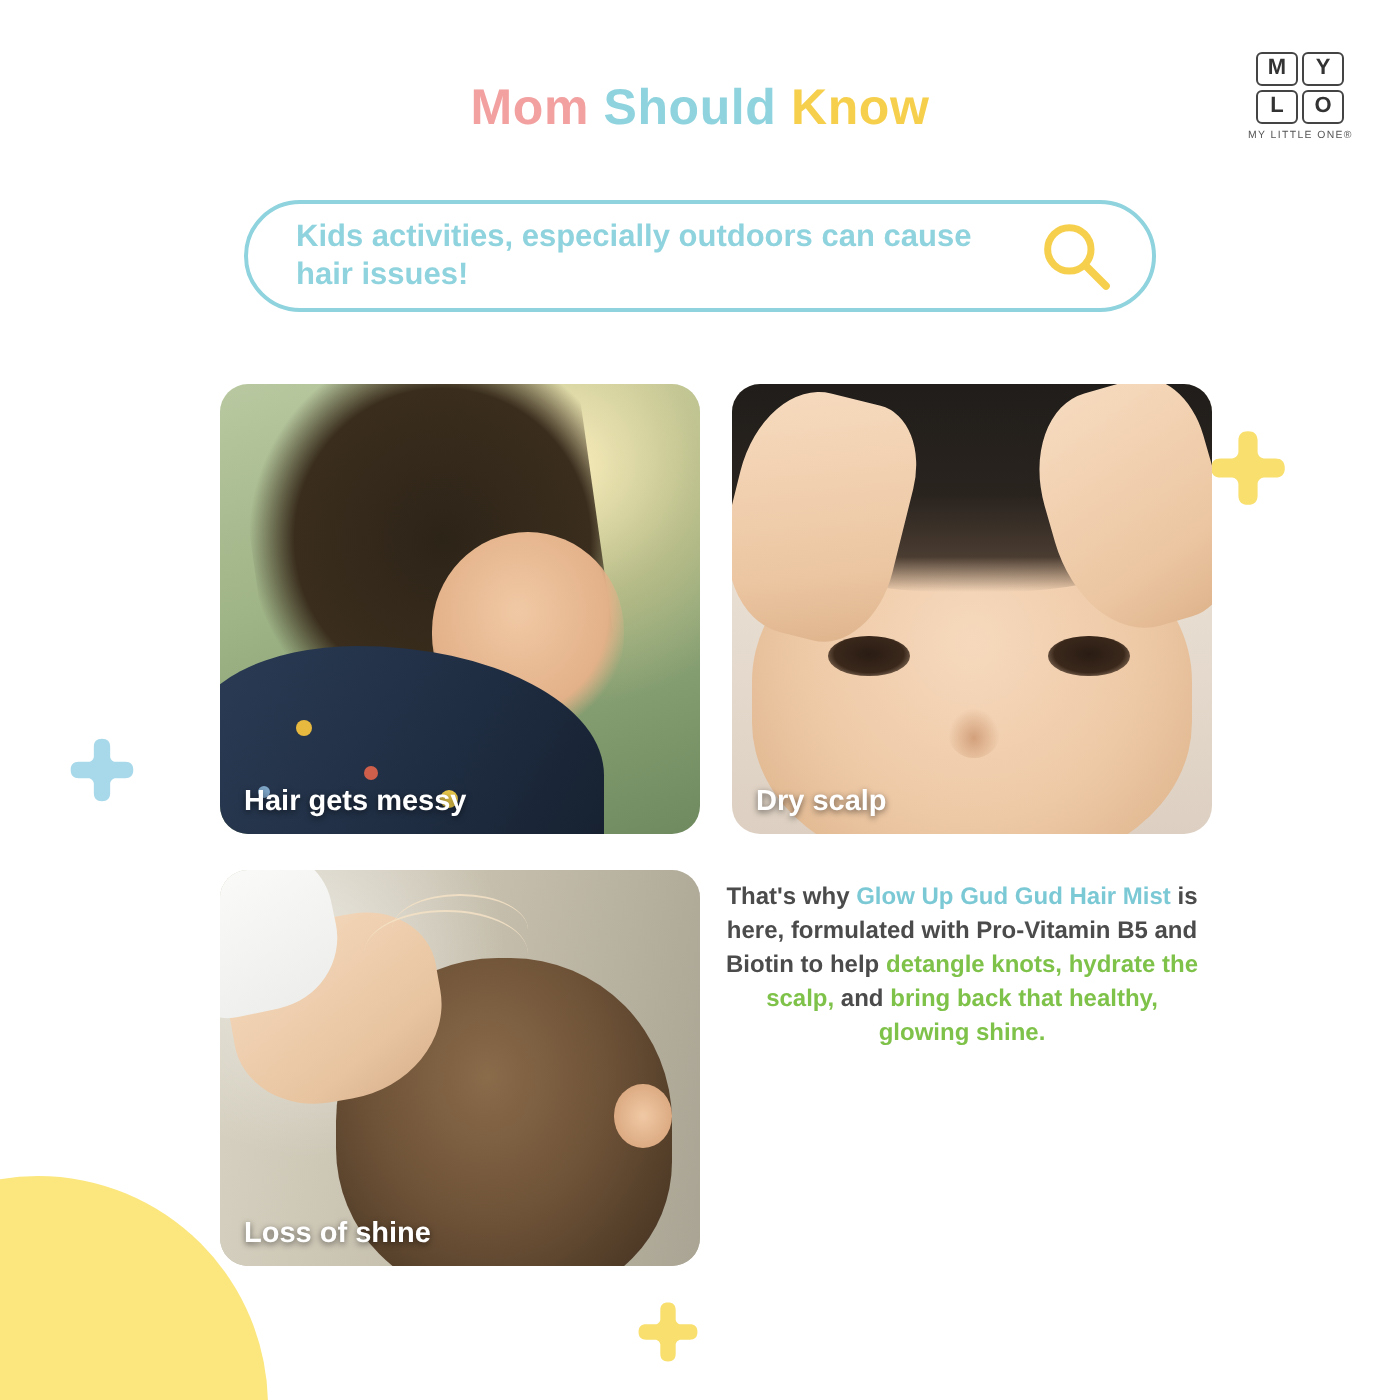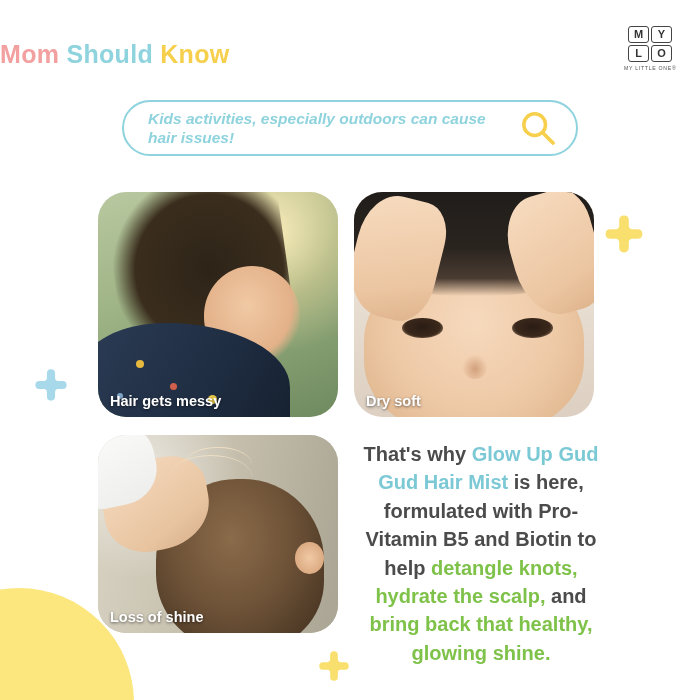--- a/index.html
+++ b/index.html
@@ -27,21 +27,21 @@
   .star {
     position: absolute;
     width: 34px; height: 34px;
     pointer-events: none;
   }
 
   
   .title {
     position: absolute;
     top: 40px; left: 0; right: 0;
-    text-align: left;
+    text-align: center;
     font-size: 25px;
     font-weight: bold;
     letter-spacing: .3px;
   }
   .title .w1 { color: #f2a0a0; }
   .title .w2 { color: #8ed3dd; }
   .title .w3 { color: #f6d04d; }
 
   
   .logo {
@@ -86,29 +86,29 @@
     align-items: center;
     padding: 0 18px 0 24px;
     background: #fff;
   }
   .pill-text {
     flex: 1;
     color: #8ed3dd;
     font-size: 15.5px;
     font-weight: bold;
     line-height: 1.25;
-    font-style: italic;
   }
   .pill-icon { width: 40px; height: 40px; flex: 0 0 40px; }
 
   
   .card {
     position: absolute;
-    border-radius: 28px;
+    border-radius: 14px;
     overflow: hidden;
+    margin-left: 12px;
   }
   .card .caption {
     position: absolute;
     left: 12px; bottom: 8px;
     color: #fff;
     font-size: 14.5px;
     font-weight: bold;
     text-shadow: 0 1px 3px rgba(0,0,0,.55);
   }
 
@@ -224,21 +224,21 @@
     border: 1.4px solid rgba(244,226,197,.85);
     border-bottom: none; border-left: none; border-right: none;
     border-radius: 50% 50% 0 0;
   }
 
   
   .copy {
     position: absolute;
     left: 362px; top: 440px;
     width: 238px;
-    font-size: 20px;
+    font-size: 12px;
     line-height: 1.42;
     color: #4b4b4b;
     font-weight: bold;
     text-align: center;
   }
   .copy p { margin: 0 0 16px 0; }
   .copy p:last-child { margin-bottom: 0; }
   .hl-green { color: #7fc24a; }
   .hl-teal { color: #7cc9d6; }
 </style>
@@ -297,21 +297,21 @@
 <div class="card" id="card-scalp">
   <div class="ph ph-scalp">
     <div class="skin"></div>
     <div class="hair"></div>
     <div class="hand l"></div>
     <div class="hand r"></div>
     <div class="eye l"></div>
     <div class="eye r"></div>
     <div class="nose"></div>
   </div>
-  <div class="caption">Dry soft</div>
+  <div class="caption">Dry scalp</div>
 </div>
 
 <div class="card" id="card-shine">
   <div class="ph ph-shine">
     <div class="bg"></div>
     <div class="head"></div>
     <div class="ear"></div>
     <div class="hand"></div>
     <div class="sleeve"></div>
     <div class="strand" style="left:30%; top:10%; width:34%; height:22%;"></div>

